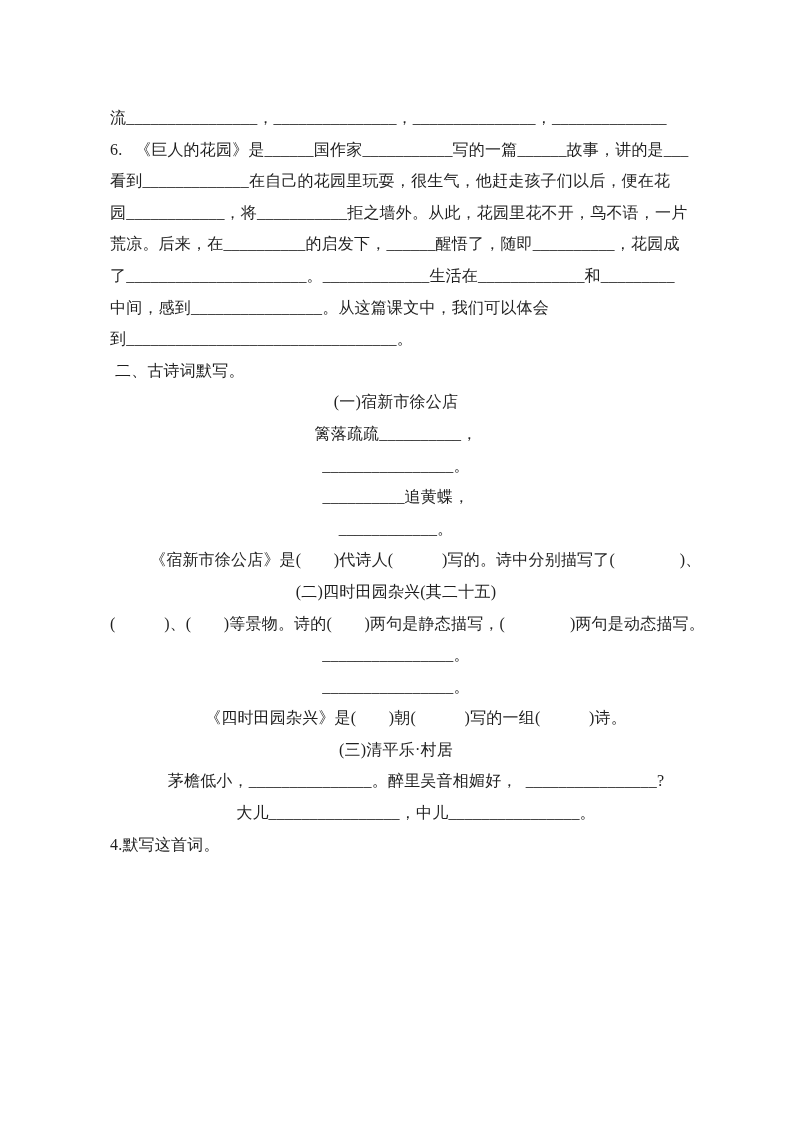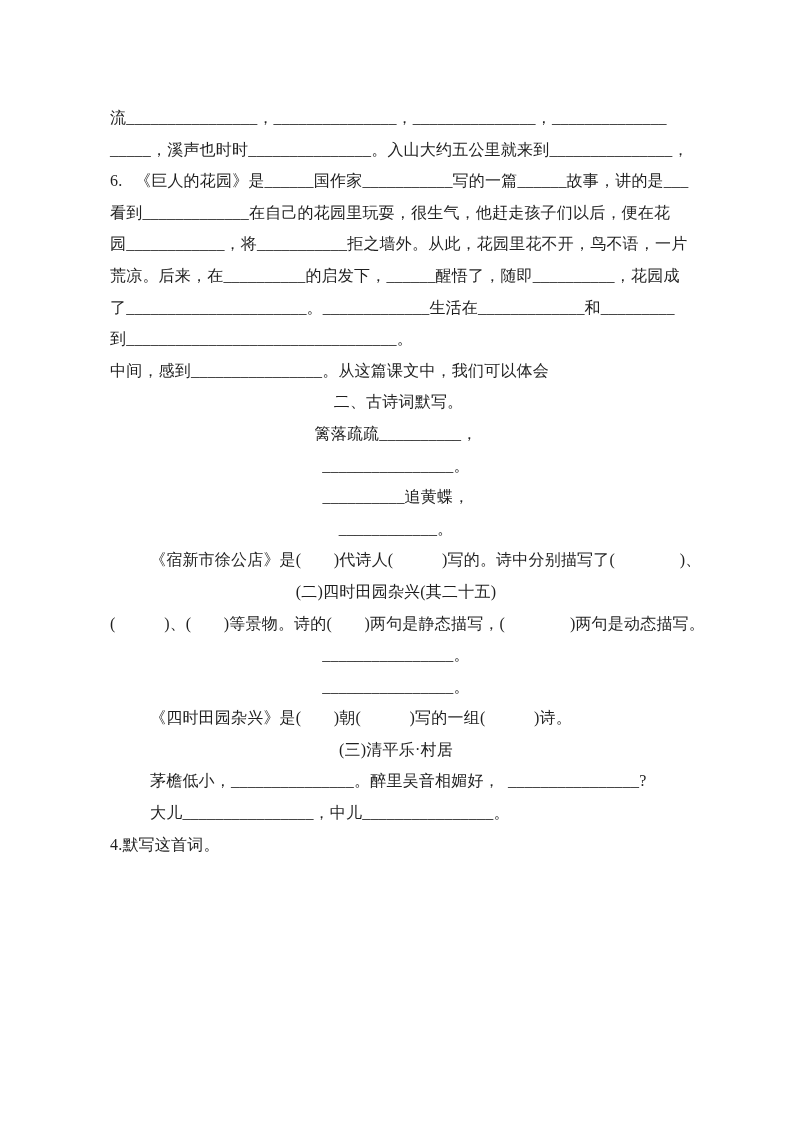--- a/index.html
+++ b/index.html
@@ -23,38 +23,38 @@
   }
   .line {
     height: 31.6px;
     line-height: 31.6px;
     font-size: 16px;
     color: #1f1f1f;
     white-space: pre;
     letter-spacing: 0.2px;
   }
   .line.center { text-align: center; }
-  .line.ind40  { padding-left: 40px; }
-  .line.ind5   { padding-left: 5px; text-align: center; }
+  .line.ind40  { padding-left: 40px; text-align: center; }
+  .line.ind5   { padding-left: 5px; }
 </style>
 </head>
 <body>
 
 <div class="page">
   <div class="content">
     <div class="line">流________________，_______________，_______________，______________</div>
-    <div class="line">_____，溪声也时时_______________。入山大约五公里就来到_______________，</div>
     <div class="line">6.   《巨人的花园》是______国作家___________写的一篇______故事，讲的是___</div>
     <div class="line">看到_____________在自己的花园里玩耍，很生气，他赶走孩子们以后，便在花</div>
     <div class="line">园____________，将___________拒之墙外。从此，花园里花不开，鸟不语，一片</div>
     <div class="line">荒凉。后来，在__________的启发下，______醒悟了，随即__________，花园成</div>
     <div class="line">了______________________。_____________生活在_____________和_________</div>
+    <div class="line">中间，感到________________。从这篇课文中，我们可以体会</div>
     <div class="line">到_________________________________。</div>
-    <div class="line">中间，感到________________。从这篇课文中，我们可以体会</div>
     <div class="line ind5">二、古诗词默写。</div>
+    <div class="line center">(一)宿新市徐公店</div>
     <div class="line center">篱落疏疏__________，</div>
     <div class="line center">________________。</div>
     <div class="line center">__________追黄蝶，</div>
     <div class="line center">____________。</div>
     <div class="line ind40">《宿新市徐公店》是(  )代诗人(   )写的。诗中分别描写了(    )、</div>
     <div class="line center">(二)四时田园杂兴(其二十五)</div>
     <div class="line">(   )、(  )等景物。诗的(  )两句是静态描写，(    )两句是动态描写。</div>
     <div class="line center">________________。</div>
     <div class="line center">________________。</div>
     <div class="line ind40">《四时田园杂兴》是(  )朝(   )写的一组(   )诗。</div>

